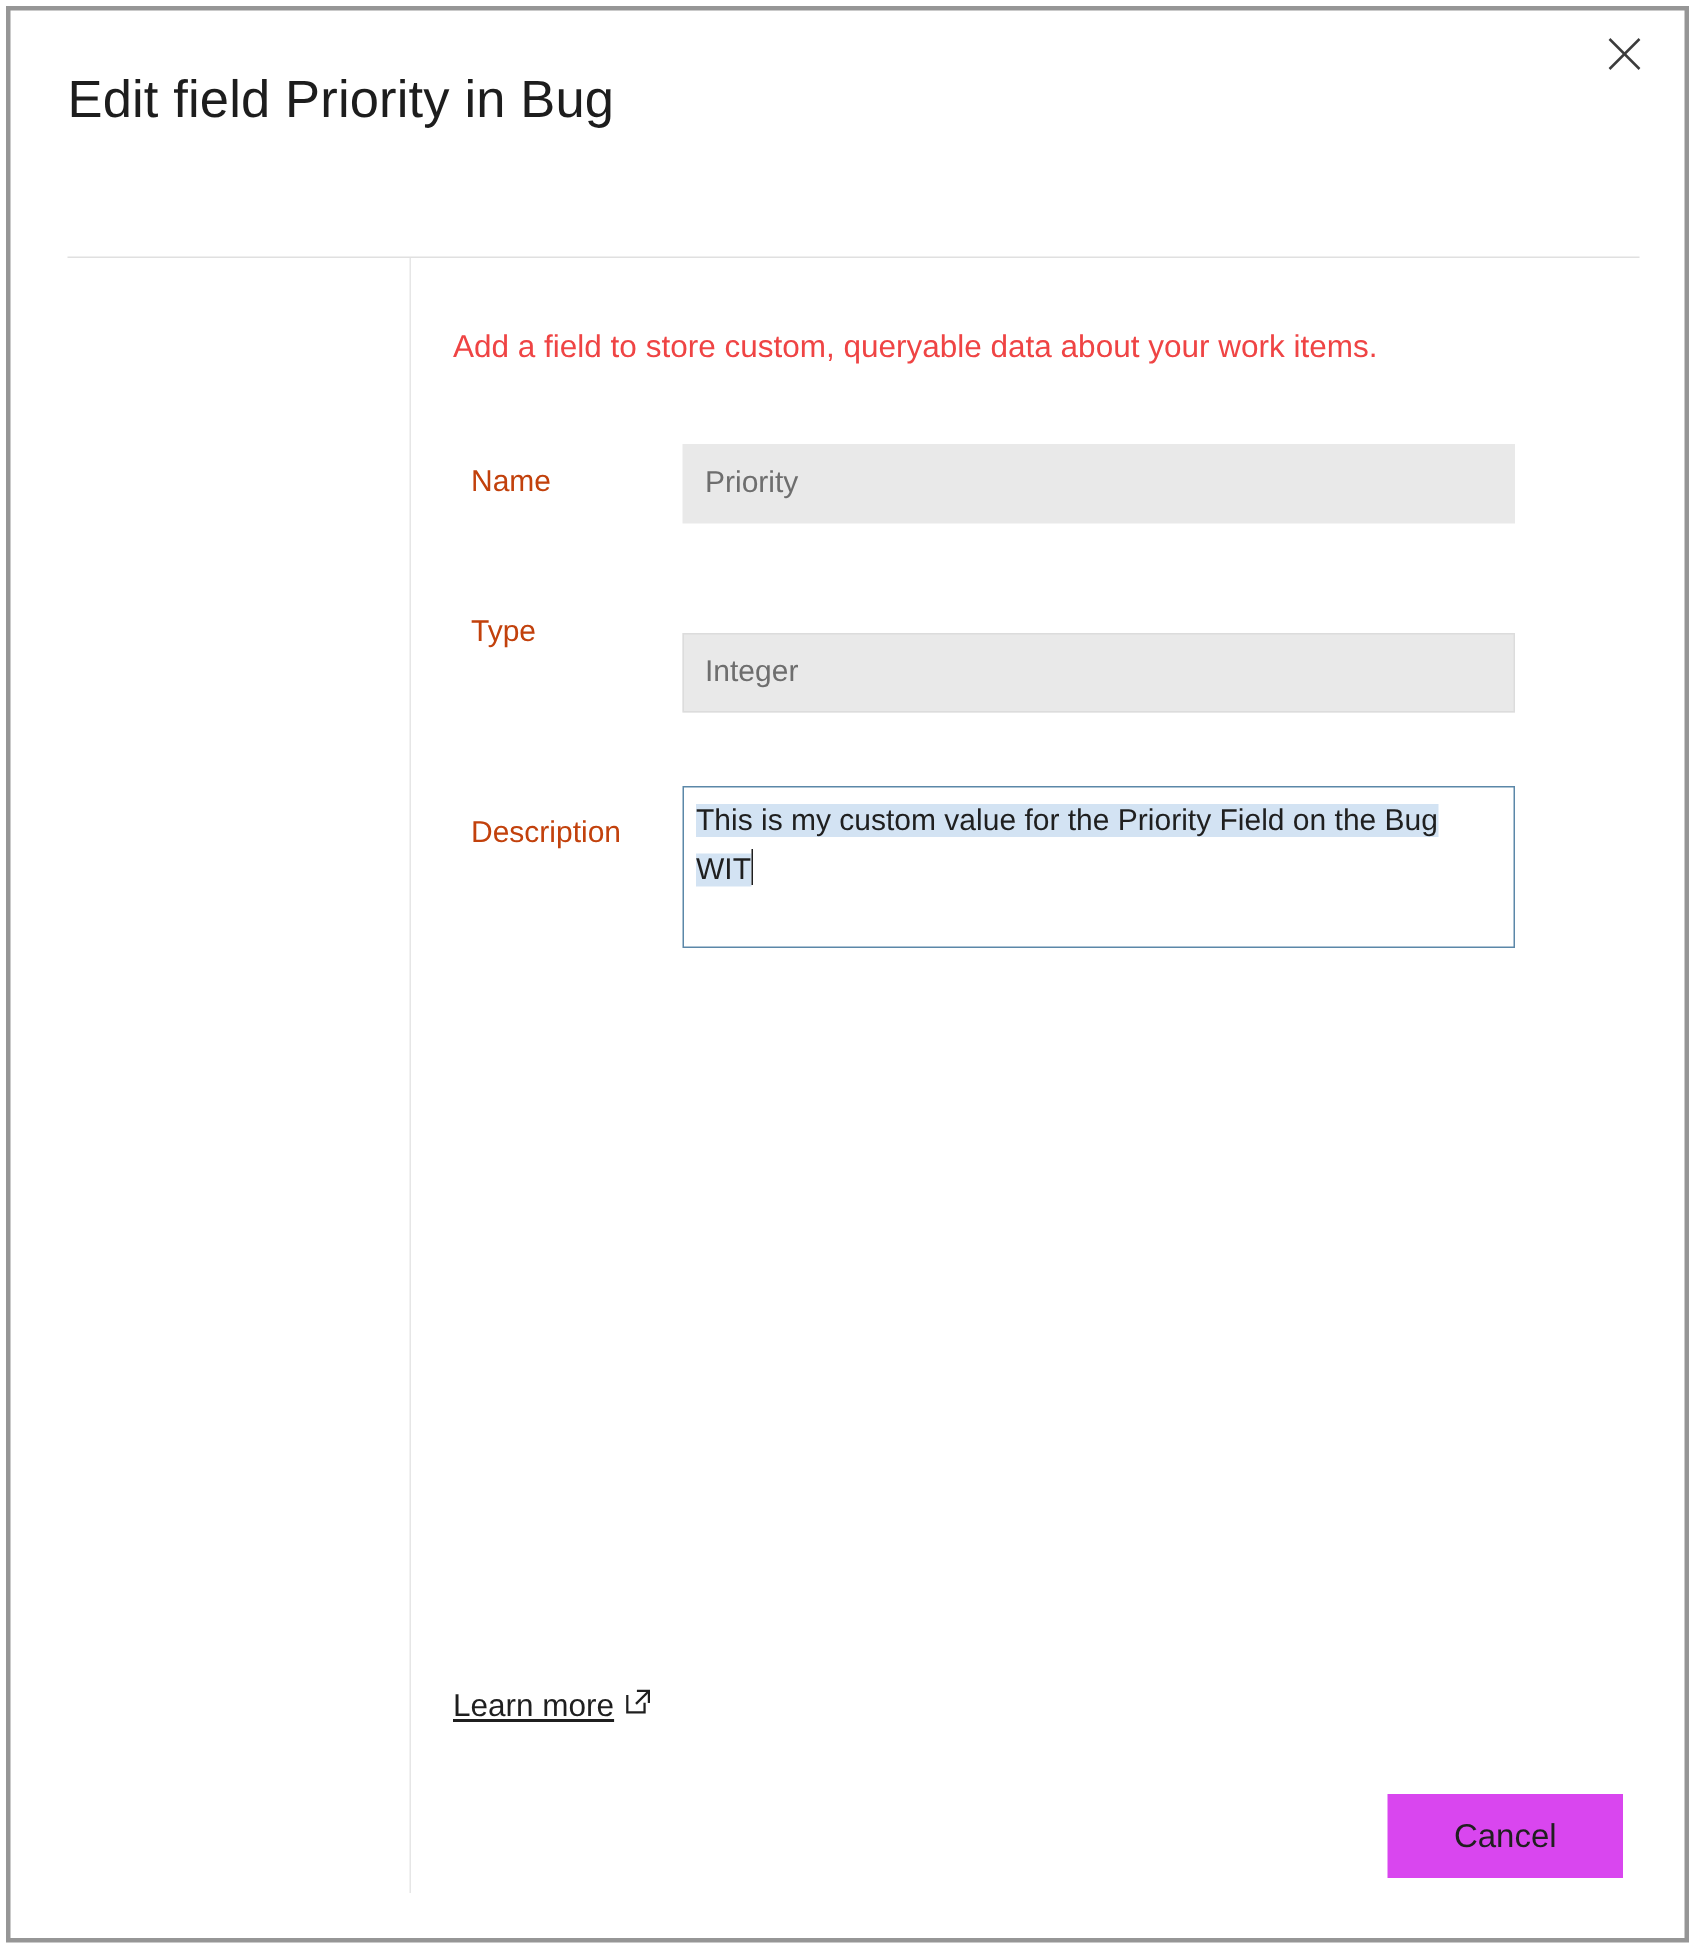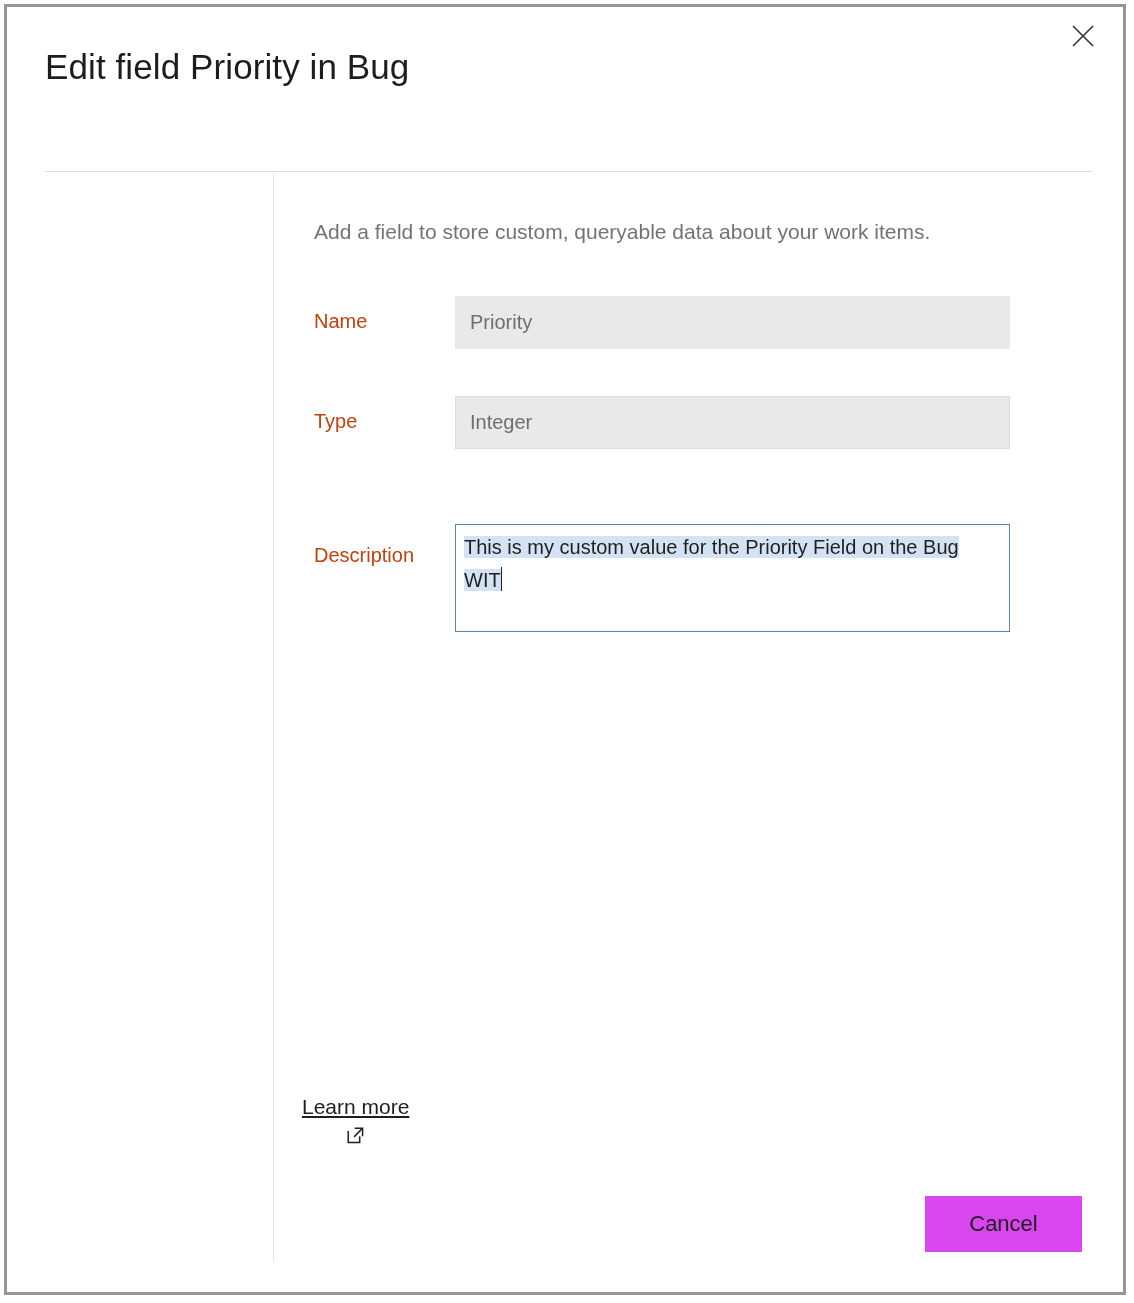--- a/index.html
+++ b/index.html
@@ -113,24 +113,24 @@
   
   .content {
     position: absolute;
     left: 267px;
     top: 1px;
     right: 0;
     bottom: 0;
   }
   .intro {
     position: absolute;
-    left: 40px;
+    left: 28px;
     top: 48px;
     font-size: 21px;
-    color: #737373;
+    color: #ef4444;
     white-space: nowrap;
   }
 
   .field-row {
     position: absolute;
     left: 28px;
     width: 735px;
   }
   .field-label {
     position: absolute;
@@ -153,20 +153,21 @@
     height: 53px;
     line-height: 51px;
     padding: 0 14px;
     font-size: 20px;
     color: #6e6e6e;
     font-family: "Liberation Sans", sans-serif;
     box-sizing: border-box;
   }
   .input-disabled.bordered {
     border: 1px solid #dcdcdc;
+    margin-top: 26px;
   }
 
   .textarea-box {
     background: #ffffff;
     border: 1px solid #5b87a8;
     height: 108px;
     padding: 6px 11px 6px 8px;
     box-sizing: border-box;
     font-size: 20px;
     color: #1f1f1f;
@@ -193,21 +194,20 @@
     position: absolute;
     left: 28px;
     bottom: 0;
     display: inline-flex;
     align-items: center;
     gap: 7px;
     font-size: 21px;
     color: #1f1f1f;
     text-decoration: underline;
     cursor: pointer;
-    flex-direction: column;
   }
 
   
   .footer {
     position: absolute;
     right: 41px;
     bottom: 40px;
     display: flex;
     gap: 11px;
   }

